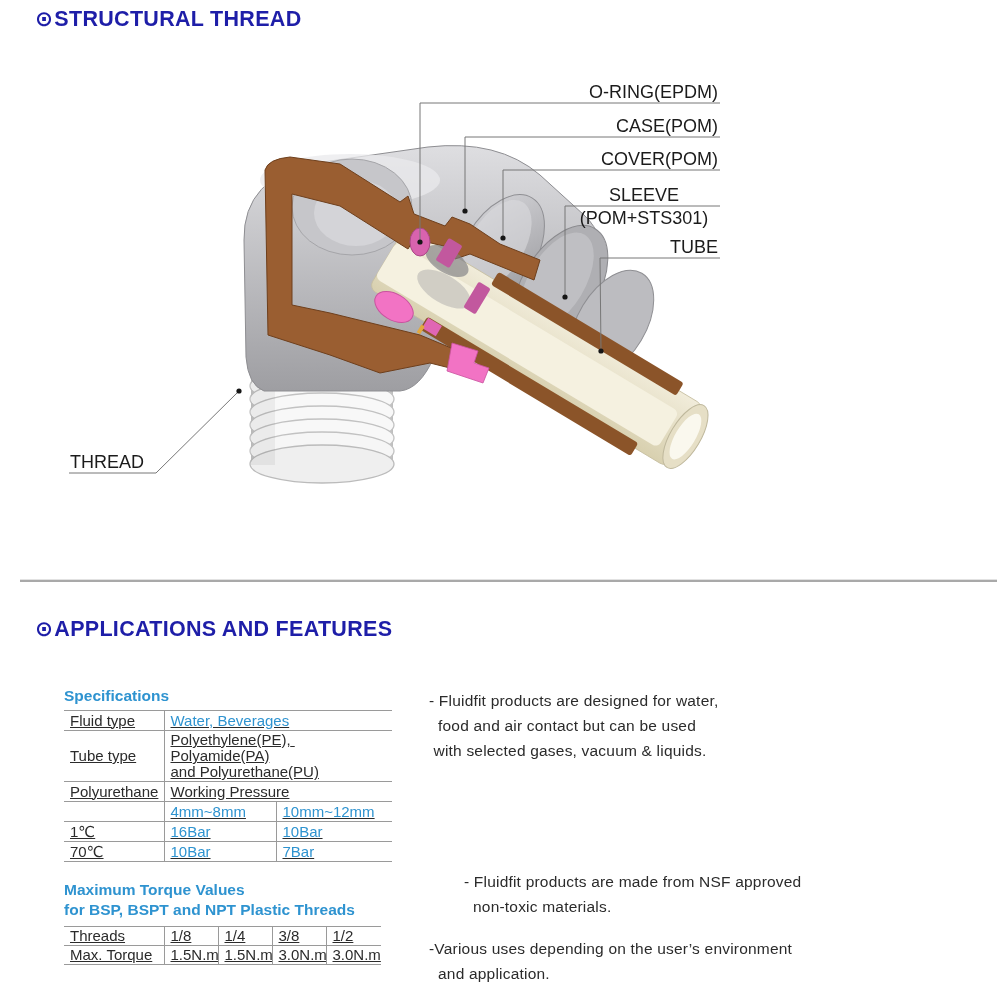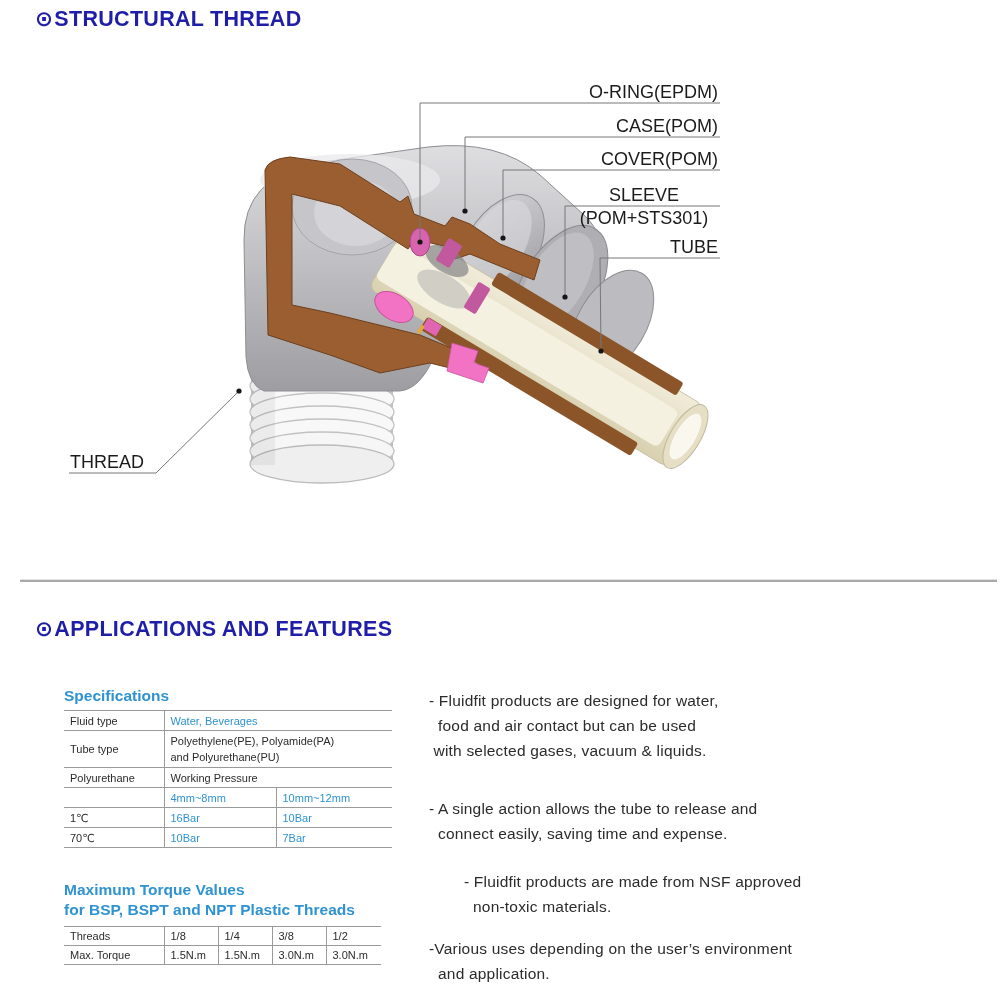--- a/index.html
+++ b/index.html
@@ -15,21 +15,21 @@
   .leader{stroke:#777;stroke-width:1;fill:none;}
   .ldot{fill:#161616;}
 
   .divider{position:absolute;left:20px;top:579px;width:977px;height:2px;
            background:#a9a9a9;border-top:1px solid #e2e2e2;}
 
   .sub-blue{color:#2E93D0;font-weight:bold;font-size:15.5px;}
   #spec-title{position:absolute;left:64px;top:687px;text-align:center;}
   #torque-title{position:absolute;left:64px;top:880px;line-height:20px;white-space:pre-wrap;}
 
-  table.ctab{border-collapse:collapse;font-size:11px;color:#2b2b2b;table-layout:fixed;}
+  table.ctab{border-collapse:collapse;font-size:15px;color:#2b2b2b;table-layout:fixed;text-decoration:underline;}
   table.ctab td{border-top:1px solid #9a9a9a;border-bottom:1px solid #9a9a9a;
                 padding:1px 6px;line-height:16px;vertical-align:middle;overflow:hidden;}
   td.vline{border-left:1px solid #9a9a9a;}
   .blue{color:#2E93D0;}
   .center{text-align:left;}
   .prewrap{white-space:pre-wrap;}
   #spec-table{position:absolute;left:64px;top:710px;width:328px;}
   #torque-table{position:absolute;left:64px;top:926px;width:317px;}
   #spec-table td{height:17px;}
   #spec-table tr.tall td{height:34px;}
@@ -236,20 +236,18 @@
       <td class="vline center">1.5N.m</td>
       <td class="vline center">3.0N.m</td>
       <td class="vline center">3.0N.m</td>
     </tr>
   </tbody>
     </table>
 
   <div id="feature-0" class="feature">- Fluidfit products are designed for water,
   food and air contact but can be used
  with selected gases, vacuum &amp; liquids.</div>
-  <div id="feature-1" class="feature">- A single action allows the tube to release and
-  connect easily, saving time and expense.</div>
   <div id="feature-2" class="feature">- Fluidfit products are made from NSF approved
   non-toxic materials.</div>
   <div id="feature-3" class="feature">-Various uses depending on the user’s environment
   and application.</div>
 
 </div>
 
 </body></html>

